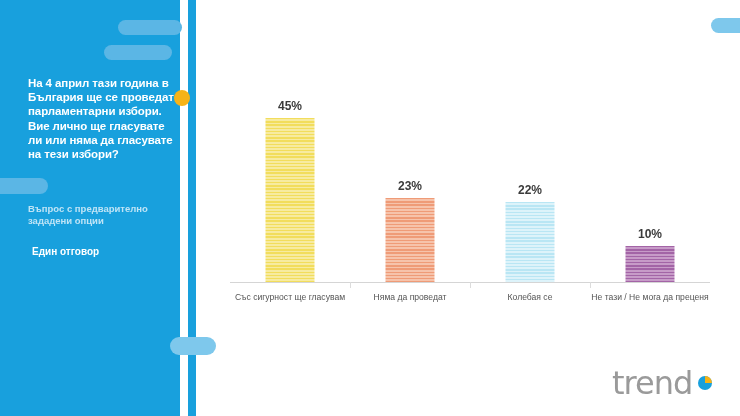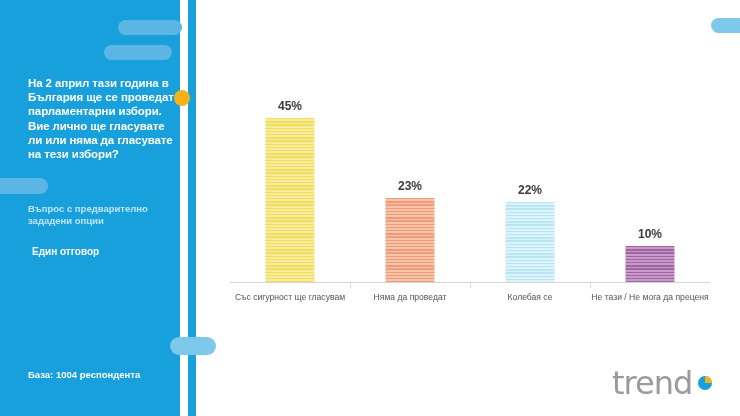--- a/index.html
+++ b/index.html
@@ -188,24 +188,23 @@
   <div class="panel"></div>
   <div class="panel-strip"></div>
 
   <div class="pill deep" style="left:118px; top:20px; width:64px; height:15px; z-index:3;"></div>
   <div class="pill deep" style="left:104px; top:45px; width:68px; height:15px; z-index:3;"></div>
   <div class="pill deep" style="left:-24px; top:178px; width:72px; height:16px; z-index:3;"></div>
   <div class="pill pale" style="left:170px; top:337px; width:46px; height:18px; z-index:3;"></div>
 
   <div class="dot" style="left:174px; top:90px; width:16px; height:16px; z-index:4;"></div>
 
-  <div class="q-title">На 2 април тази година в България ще се проведат парламентарни избори. Вие лично ще гласувате ли или няма да гласувате на тези избори?</div>
+  <div class="q-title">На 4 април тази година в България ще се проведат парламентарни избори. Вие лично ще гласувате ли или няма да гласувате на тези избори?</div>
   <div class="q-sub">Въпрос  с предварително зададени опции</div>
   <div class="q-single">Един отговор</div>
-  <div class="q-base">База: 1004 респондента</div>
 
   <div id="chart">
     <div class="plot" id="plot">
         <div class="col" style="left: 0px;">
           <div class="bar" style="height: 164px;">
             <div class="fill" style="background: repeating-linear-gradient(rgb(242, 221, 92) 0px, rgb(242, 221, 92) 1.4px, rgb(247, 235, 160) 1.4px, rgb(247, 235, 160) 3.2px);"></div>
           </div>
           <div class="val" style="bottom: 169px;">45%</div>
         </div>
         <div class="col" style="left: 120px;">

